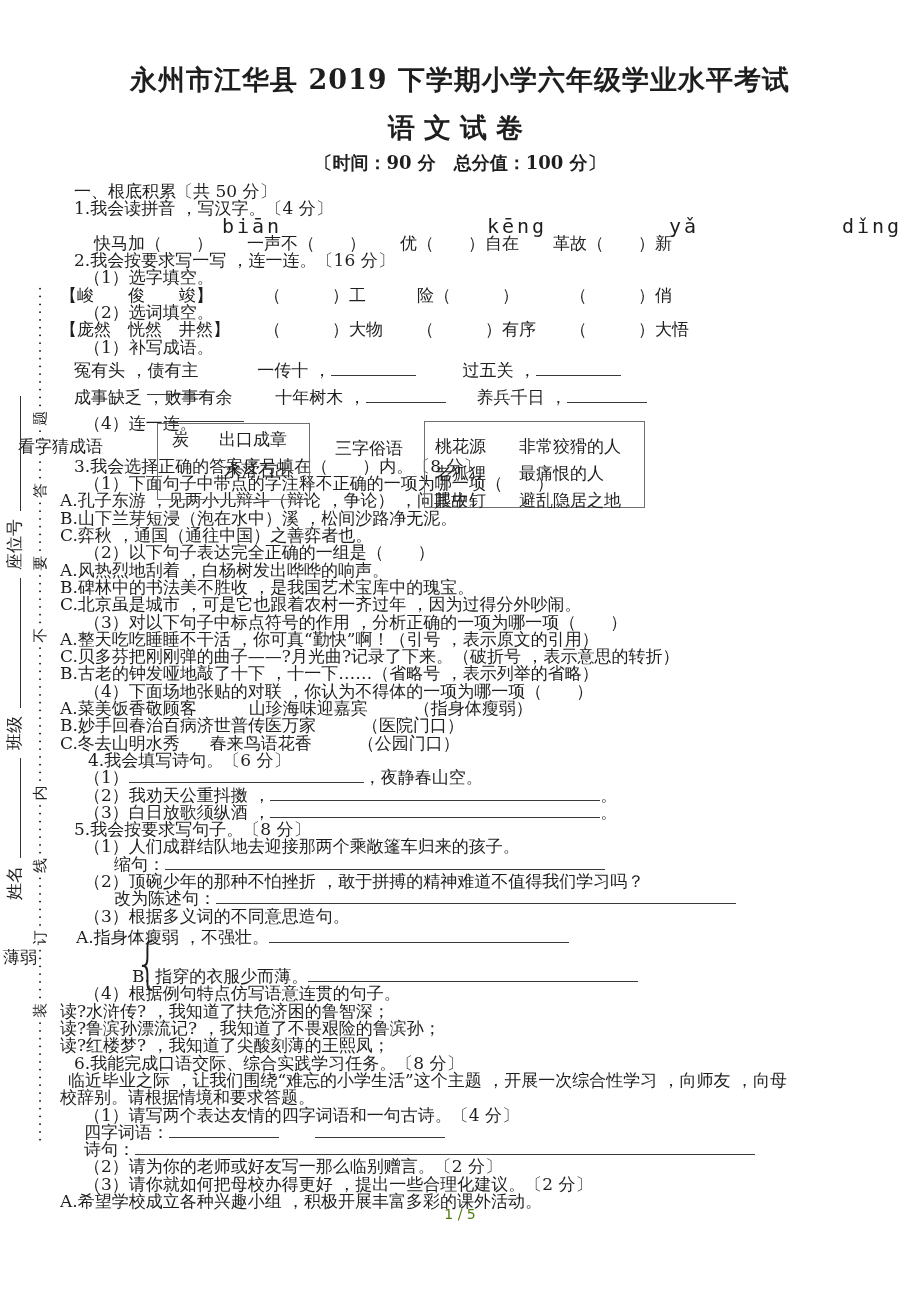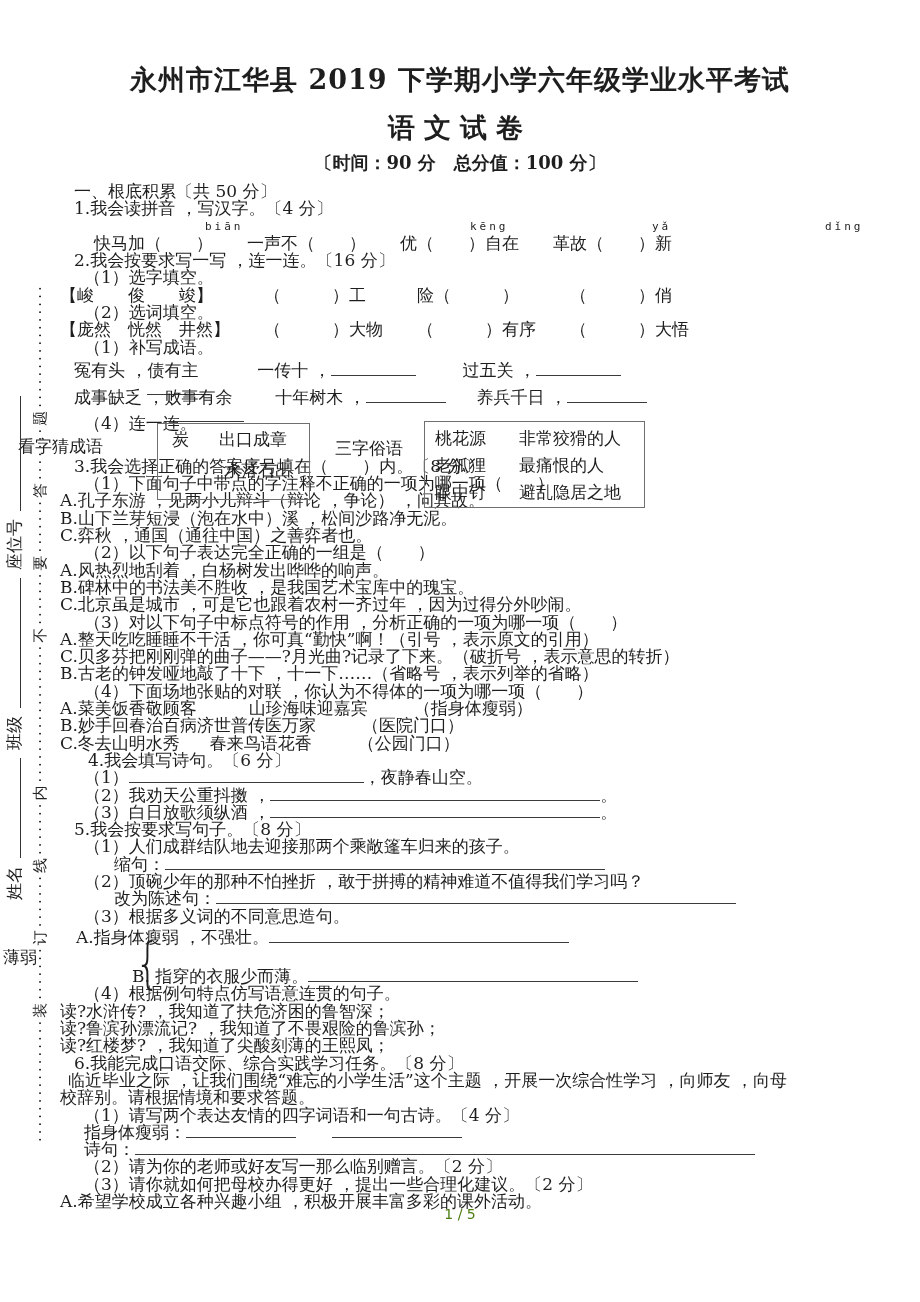--- a/index.html
+++ b/index.html
@@ -16,37 +16,37 @@
   .x88{padding-left:88px}.x94{padding-left:94px}.x114{padding-left:114px}.x132{padding-left:132px}
   .x152{padding-left:76px}
   .mt6{margin-top:6px}.mt10{margin-top:10px}.mt8{margin-top:8px}.mt4{margin-top:4px}.mt22{margin-top:22px}
   .bl{display:inline-block;height:13px;border-bottom:1.4px solid #3a3a3a;vertical-align:baseline;}
   .w80{width:80px}.w85{width:85px}.w110{width:110px}.w130{width:130px}.w235{width:235px}
   .w300{width:300px}.w330{width:330px}.w440{width:440px}.w520{width:520px}.w620{width:620px}
   .ul{border-bottom:1.4px solid #3a3a3a;padding-right:12px;padding-bottom:14px;}
   .gap2{display:inline-block;width:36px;}
   
   .py{position:absolute;top:0;font-family:"DejaVu Sans Mono","Liberation Mono",monospace;
-      font-size:11px;letter-spacing:3px;}
+      font-size:20px;letter-spacing:3px;margin-left:17px;}
   .py1{left:205px}.py2{left:470px}.py3{left:652px}.py4{left:825px}
   
   .cp span{display:inline-block}
   .cpA .t2{margin-left:52px}.cpA .t3{margin-left:46px}
   .cpB .t2{}.cpB .t3{margin-left:46px}
   .cpC .t2{margin-left:30px}.cpC .t3{margin-left:46px}
   
   .match-area{position:relative;height:26px;}
   .mlabel{position:absolute;font-size:17px;z-index:2;}
   .mlabel1{left:18px;top:3px;}
   .mlabel2{left:335px;top:5px;}
   .mbox{position:absolute;border:1px solid #6f6f6f;background:transparent;z-index:2;font-size:17px;}
   .mbox1{left:157px;top:-9px;width:153px;height:77px;padding:4px 0 0 14px;box-sizing:border-box;}
   .mbox1 .c2{margin-left:30px;}
   .mbox1 .r2{margin-top:8px;margin-left:52px;}
-  .mbox2{left:424px;top:-11px;width:221px;height:87px;padding:3px 0 0 10px;box-sizing:border-box;}
+  .mbox2{left:424px;top:-11px;width:221px;height:87px;padding:11px 0 0 10px;box-sizing:border-box;}
   .mbox2 .row{line-height:27px;display:flex;}
   .mbox2 .col1{width:62px;display:inline-block;}
   .mbox2 .col2{margin-left:22px;display:inline-block;}
   .mbox .row,.mbox div{white-space:nowrap;}
   
   .duo{position:relative;}
   .duo .word{position:absolute;left:3px;top:17px;font-size:17px;}
   .duo .brace{position:absolute;left:130px;top:6px;font-size:56px;line-height:1;
               transform:scaleX(0.7);font-family:"DejaVu Sans","Liberation Sans",sans-serif;font-weight:200;}
   
@@ -195,21 +195,21 @@
     </div>
     <div class="ln x84">（4）根据例句特点仿写语意连贯的句子。</div>
     <div class="ln x60">读?水浒传? ，我知道了扶危济困的鲁智深；</div>
     <div class="ln x60">读?鲁滨孙漂流记? ，我知道了不畏艰险的鲁滨孙；</div>
     <div class="ln x60">读?红楼梦? ，我知道了尖酸刻薄的王熙凤；</div>
     <div class="ln x74">6.我能完成口语交际、综合实践学习任务。〔8 分〕</div>
     <div class="ln x68">临近毕业之际 ，让我们围绕“难忘的小学生活”这个主题 ，开展一次综合性学习 ，向师友 ，向母</div>
     <div class="ln x60">校辞别。请根据情境和要求答题。</div>
     <div class="ln x84">（1）请写两个表达友情的四字词语和一句古诗。〔4 分〕</div>
     <div class="ln x84">
-      <span>指身体瘦弱：</span><span class="bl w110"></span><span class="gap2"></span><span class="bl w130"></span>
+      <span>四字词语：</span><span class="bl w110"></span><span class="gap2"></span><span class="bl w130"></span>
     </div>
     <div class="ln x84">
       <span>诗句：</span><span class="bl w620"></span>
     </div>
     <div class="ln x84">（2）请为你的老师或好友写一那么临别赠言。〔2 分〕</div>
     <div class="ln x84">（3）请你就如何把母校办得更好 ，提出一些合理化建议。〔2 分〕</div>
     <div class="ln x60">A.希望学校成立各种兴趣小组 ，积极开展丰富多彩的课外活动。</div>
   </div>
 
   <div class="footer">1 / 5</div>

